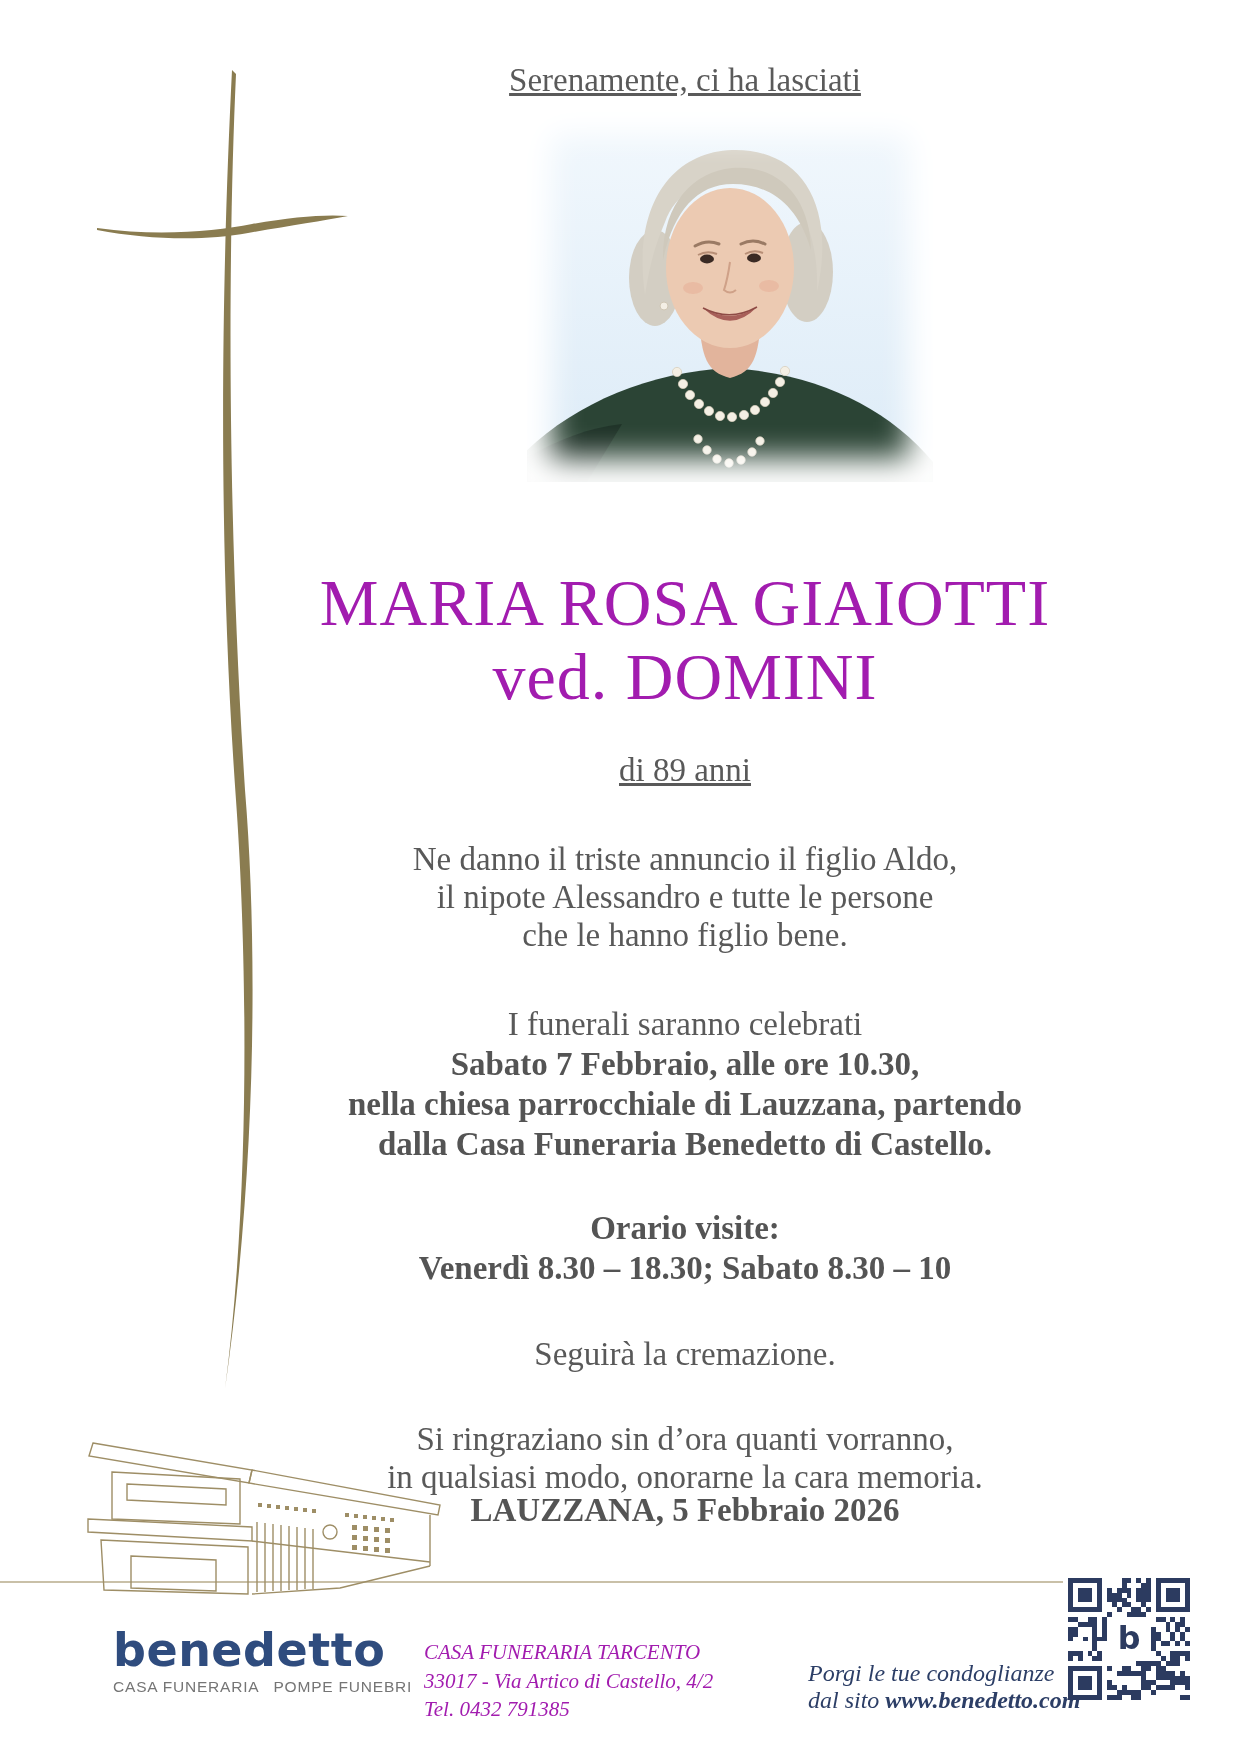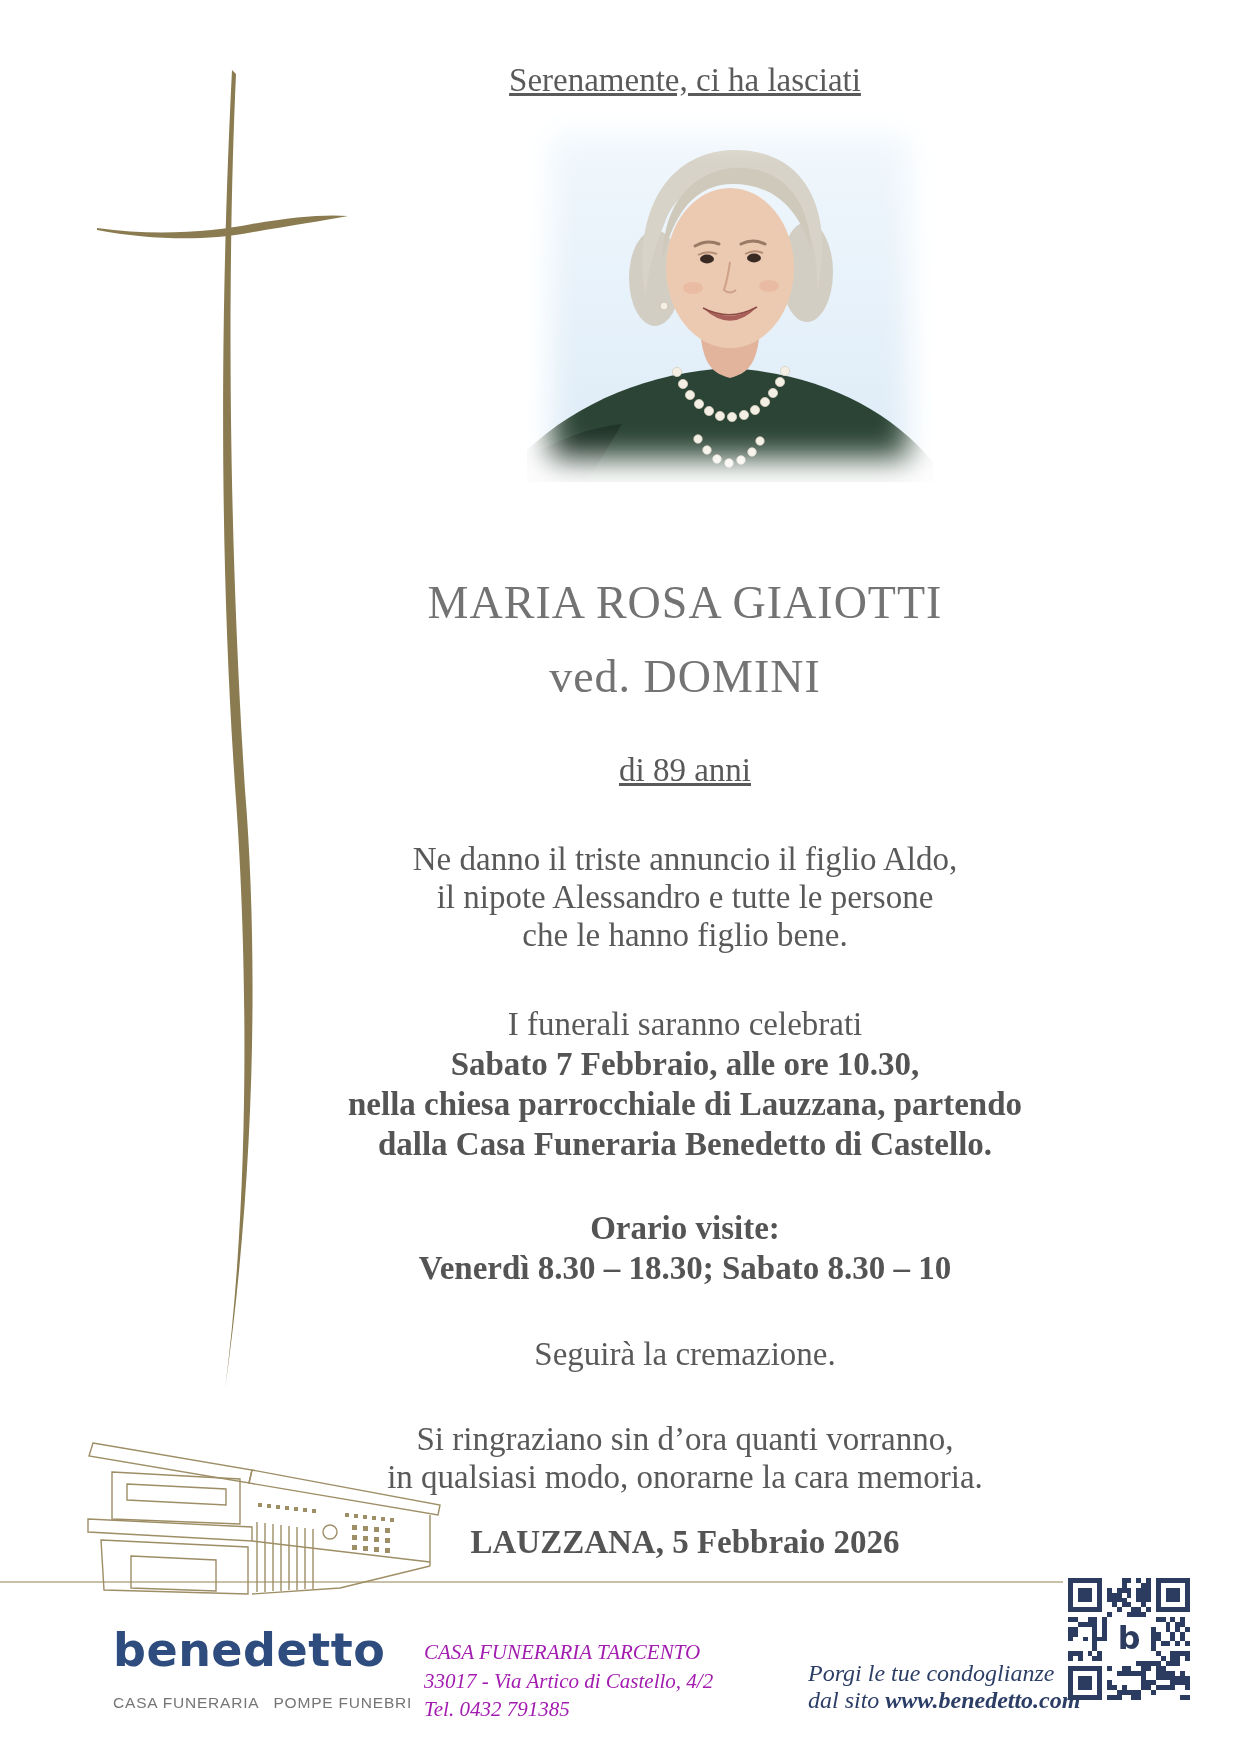--- a/index.html
+++ b/index.html
@@ -9,44 +9,44 @@
   }
   .abs{position:absolute;}
   .center-col{left:215px;width:940px;text-align:center;}
 
   .intro-line{top:62px;font-size:33px;color:#5a5a5a;text-decoration:underline;}
 
   .photo-wrap{left:527px;top:110px;width:406px;height:372px;}
   .photo-wrap svg{display:block;width:100%;height:100%;}
   .photo-feather{position:absolute;inset:-2px;box-shadow:inset 0 0 30px 26px #ffffff;pointer-events:none;}
 
-  .name-block{top:566px;font-size:46px;line-height:74px;color:#737373;letter-spacing:1px;}
+  .name-block{top:566px;font-size:66px;line-height:74px;color:#a21caf;letter-spacing:1px;}
   .age-line{top:752px;font-size:33px;text-decoration:underline;}
 
   .announce-block{top:840px;font-size:33px;line-height:38px;}
   .funeral-block{top:1004px;font-size:33px;line-height:40px;}
   .bold{font-weight:bold;color:#545454;text-align:center;}
   .visits-block{top:1208px;font-size:33px;line-height:40px;}
   .cremation-line{top:1336px;font-size:33px;}
   .thanks-block{top:1420px;font-size:33px;line-height:38px;}
-  .dateline{top:1524px;font-size:33px;font-weight:bold;color:#545454;}
+  .dateline{top:1492px;font-size:33px;font-weight:bold;color:#545454;}
 
   .rule{top:1581px;left:0;width:1063px;height:2px;background:var(--rule-tan,#c9c0a8);}
 
   .cross-svg{left:0;top:0;width:420px;height:1420px;}
   .building-svg{left:0;top:1420px;width:470px;height:200px;}
 
   .brand{left:113px;top:1626px;width:260px;}
   .brand-name{
     font-family:"DejaVu Sans", sans-serif;font-weight:bold;font-size:46px;line-height:48px;
     color:var(--brand-navy,#2f4c7e);letter-spacing:0.5px;
   }
   .brand-tagline{
     font-family:"Liberation Sans", sans-serif;font-size:15.5px;color:#757575;
-    letter-spacing:0.8px;margin-top:20px;white-space:nowrap;
+    letter-spacing:0.8px;margin-top:4px;white-space:nowrap;
   }
   .brand-tagline .gap{display:inline-block;width:14px;}
 
   .contact{left:424px;top:1638px;font-style:italic;font-size:21px;line-height:28.5px;color:#a21caf;}
 
   .condolence{left:808px;top:1660px;font-style:italic;font-size:24px;line-height:27px;
     color:var(--condolence-navy,#2c3e66);}
   .condolence .site{font-weight:bold;}
 
   .qr{left:1068px;top:1578px;width:122px;height:122px;}

